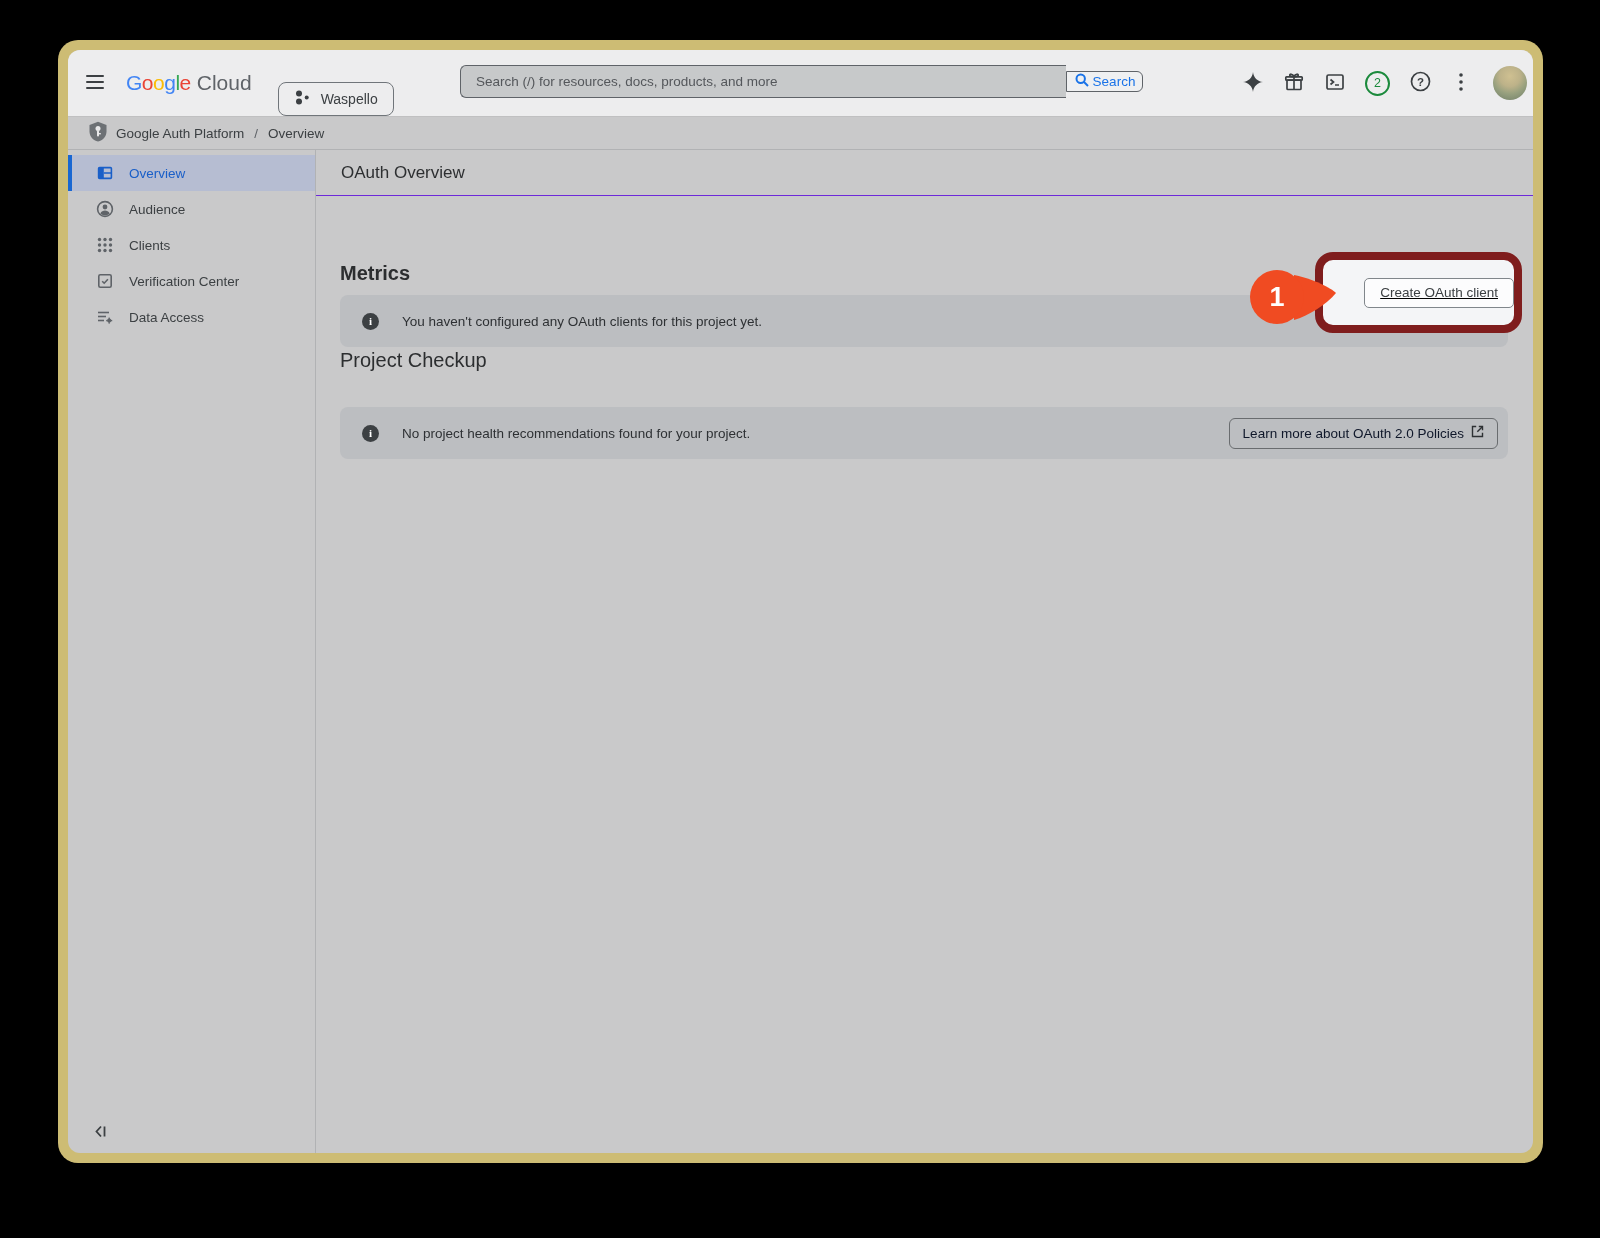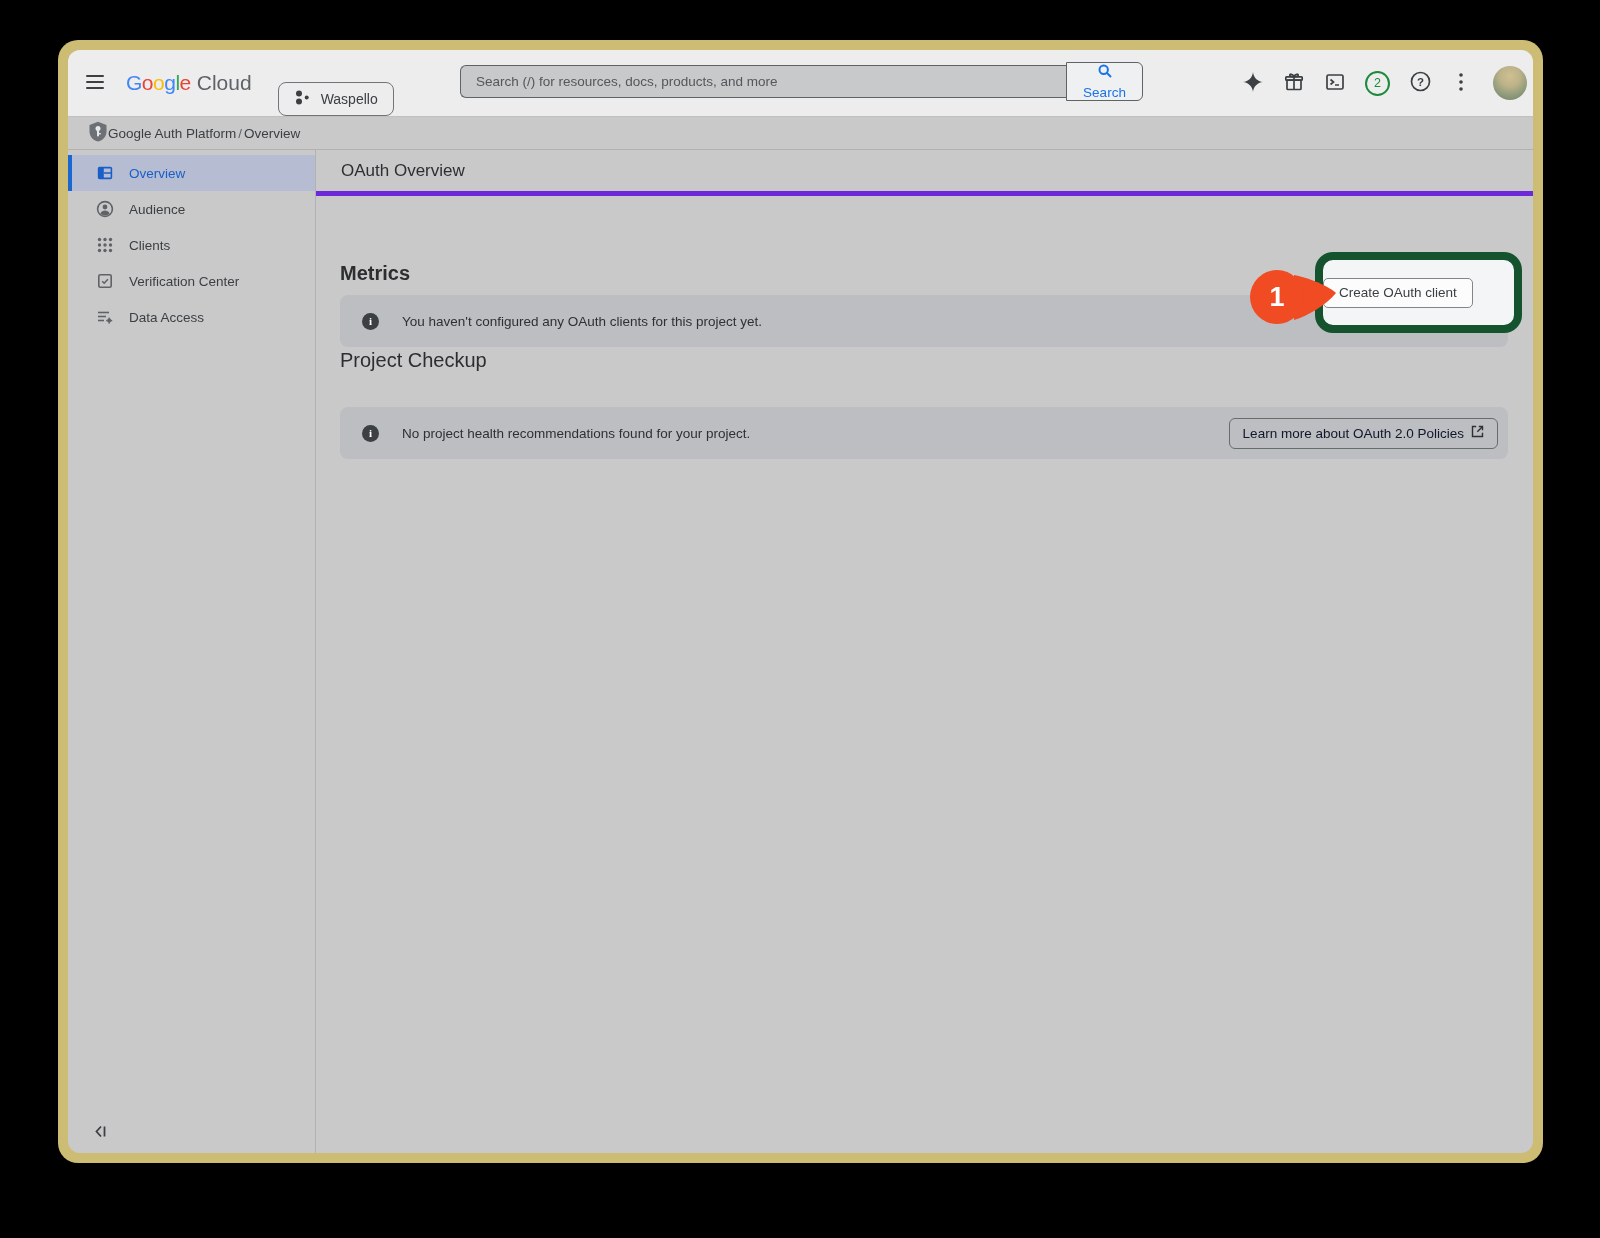--- a/index.html
+++ b/index.html
@@ -24,65 +24,65 @@
   .project-btn { margin-left:26px; height:34px; border:1px solid #70757a; border-radius:8px;
                  background:transparent; display:flex; align-items:center; gap:10px; padding:0 15px;
                  font-size:14px; color:#3c4043; cursor:pointer;margin-top:32px; }
   .searchwrap { position:absolute; left:392px; top:15px; height:33px; display:flex;align-items:center; }
   .search-input { width:606px; height:33px; border:1px solid #5f6368; border-right:none;
                   border-radius:6px 0 0 6px; background:#c7c9ca; padding:0 15px; font-size:13.5px;
                   color:#3c4043; outline:none; font-family:"Liberation Sans", sans-serif; }
   .search-input::placeholder { color:#54575b; opacity:1; }
   .search-btn { width:77px; border:1px solid #5f6368; border-radius:0 6px 6px 0; background:#eff0f1;
                 color:#1a73e8; display:flex; align-items:center; justify-content:center; gap:3px;
-                font-size:13.5px; font-weight:500; cursor:pointer;flex-direction:column; }
+                font-size:13.5px; font-weight:500; cursor:pointer; }
   .topicons { margin-left:auto; display:flex; align-items:center; gap:19px; }
   .topicons .iconbtn { width:22px; height:22px; }
   .num-badge { width:25px; height:25px; border-radius:50%; border:2px solid #1b8a3c; color:#1b8a3c;
                display:flex; align-items:center; justify-content:center; font-size:12.5px; font-weight:500;
                background:transparent; cursor:pointer; }
   .avatar { width:34px; height:34px; border-radius:50%; cursor:pointer; border:none; margin-left:2px;
             background: radial-gradient(circle at 50% 30%, #cfc091 0%, #bdb289 35%, #97a07e 60%, #6f7d68 100%); }
 
   
-  .breadcrumb { flex:0 0 33px; display:flex; align-items:center; gap:0; padding-left:20px;
+  .breadcrumb { flex:0 0 33px; display:flex; align-items:center; gap:8px; padding-left:20px;
                 border-bottom:1px solid #b1b2b4; font-size:13.5px; color:#3c4043;text-align:center; }
   .breadcrumb .sep { color:#5f6368; padding:0 2px; }
 
   
   .main { flex:1; display:flex; min-height:0; }
   .sidebar { width:248px; flex:0 0 248px; border-right:1px solid #b1b2b4; position:relative; padding-top:5px; }
   .sb-item { height:36px; display:flex; align-items:center; gap:15px; padding-left:28px;
              font-size:13.5px; color:#3c4043; position:relative; cursor:pointer; }
   .sb-icon { width:18px; height:18px; color:#5f6368; display:flex; align-items:center; }
   .sb-item.selected { background:#b6bdd2; color:#1a5fc8; }
   .sb-item.selected .sb-icon { color:#1a5fc8; }
   .sb-item.selected::before { content:""; position:absolute; left:0; top:0; bottom:0; width:4px; background:#1967d2; }
   .collapse-btn { position:absolute; left:24px; bottom:12px; width:16px; height:16px; }
 
   .content { flex:1; min-width:0; position:relative; }
-  .content-header { height:46px; border-bottom:5px solid #6d28d9; display:flex; align-items:center;
+  .content-header { height:46px; border-bottom:1px solid #6d28d9; display:flex; align-items:center;
                     padding-left:25px; font-size:17px; color:#2d2f31; }
   .content-body { padding:0 25px 0 24px; }
   .section-heading { font-size:20px; font-weight:400; color:#2c2e30; line-height:26px; }
   .h-metrics { margin-top:64px; margin-bottom:9px;font-weight:bold; }
   .h-checkup { margin-bottom:34px; }
   .infobar { height:52px; background:#bcbec1; border-radius:8px; display:flex; align-items:center;
              padding:0 10px 0 22px; gap:23px; font-size:13.5px; color:#2e3134; }
   .info-icon { width:17px; height:17px; border-radius:50%; background:#3c4043; color:#fff;
                display:flex; align-items:center; justify-content:center; font-size:11px; font-weight:bold;
                font-family:"Liberation Serif", serif; flex:0 0 17px; }
   .learn-btn { margin-left:auto; height:31px; display:flex; align-items:center; gap:7px; padding:0 13px;
                border:1px solid #696c6f; border-radius:6px; background:transparent; font-size:13.5px;
                color:#0f172a; cursor:pointer; font-family:"Liberation Sans", sans-serif; }
 
   
   .spotlight { position:absolute; left:1247px; top:202px; width:207px; height:81px;
-               border:8px solid #14532d; border-radius:18px; background:#f4f5f7;
-               display:flex; align-items:center; justify-content:flex-start; z-index:5; }
+               border:8px solid #7f1d1d; border-radius:18px; background:#f4f5f7;
+               display:flex; align-items:center; justify-content:flex-end; z-index:5;text-decoration:underline; }
   .create-btn { height:30px; padding:0 15px; background:#fcfcfd; border:1px solid #80868b; border-radius:5px;
                 font-size:13.5px; color:#3c4043; cursor:pointer; font-family:"Liberation Sans", sans-serif; }
   .step-badge { position:absolute; left:1168px; top:210px; width:102px; height:74px; z-index:6; }
 </style>
 </head>
 <body>
 
 <div class="stage">
   <div class="frame">
     <div class="window">

